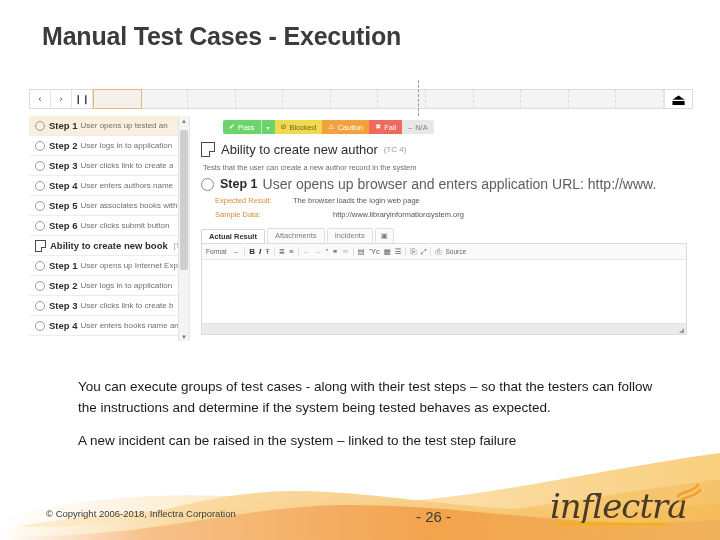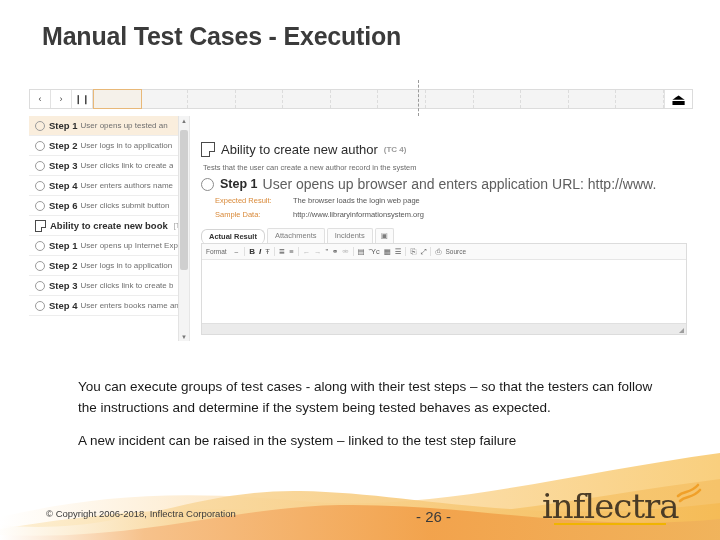--- a/index.html
+++ b/index.html
@@ -242,21 +242,21 @@
     border: 1.6px solid #4a4a4a;
     margin-right: 6px;
     position: relative;
   }
   .tc-icon:after{
     content:"";position:absolute;right:-1px;bottom:-1px;
     width:5px;height:5px;background:#fff;
     border-left:1.6px solid #4a4a4a;border-top:1.6px solid #4a4a4a;
   }
   .tc-title { font-size: 13px; font-weight: normal; color: #2b2b2b; }
-  .tc-id { font-size: 8px; color: #9a9a9a; margin-left: 6px; font-weight: bold; }
+  .tc-id { font-size: 8px; color: #9a9a9a; margin-left: 6px; }
 
   .tc-desc {
     position: absolute;
     left: 10px; top: 47px;
     font-size: 7.5px;
     color: #6a6a6a;
     white-space: nowrap;
     text-align: center;
   }
 
@@ -279,21 +279,21 @@
   .step-txt { font-size: 14px; color: #5e5e5e; }
 
   .kv {
     position: absolute;
     left: 22px;
     display: flex;
     white-space: nowrap;
     font-size: 7.5px;
   }
   .kv-1 { top: 80px; }
-  .kv-2 { top: 94px; }
+  .kv-2 { top: 94px; gap: 40px; }
   .kv-key { color: #d98a3a; width: 78px; flex: 0 0 auto; }
   .kv-val { color: #555555; }
 
   .tabs {
     position: absolute;
     left: 8px; top: 112px;
     right: 6px;
     height: 15px;
     border-bottom: 1px solid #dddddd;
     display: flex;
@@ -310,21 +310,20 @@
     border-radius: 2px 2px 0 0;
     white-space: nowrap;
   }
   .tab.active {
     color: #333333;
     font-weight: bold;
     background: #ffffff;
     border-color: #d4d4d4;
     position: relative;
     top: 1px;
-    border-radius: 6px;
   }
   .tab.icon-tab { padding: 2px 5px 3px 5px; }
 
   .editor {
     position: absolute;
     left: 8px; top: 127px;
     right: 6px; bottom: 6px;
     border: 1px solid #dcdcdc;
     background: #ffffff;
     display: flex;
@@ -400,22 +399,23 @@
     font-size: 15px;
     color: #3a3a3a;
   }
   .logo {
     position: absolute;
     right: 18px; top: 484px;
     width: 160px; height: 46px;
   }
   .logo-text {
     position: absolute;
-    left: 0; top: 2px;
+    left: 8px; top: 2px;
     font-family: "DejaVu Serif", serif;
+    font-style: italic;
     font-size: 34px;
     color: #4a3b26;
     letter-spacing: -1px;
   }
   .logo-underline {
     position: absolute;
     left: 12px; top: 39px;
     width: 112px; height: 2px;
     background: #f0b400;
   }
@@ -474,20 +474,25 @@
         <span class="tr-strong">Step 3</span>
         <span class="tr-desc">User clicks link to create a</span>
       </div>
 
       <div class="tree-row">
         <span class="tr-radio"></span>
         <span class="tr-strong">Step 4</span>
         <span class="tr-desc">User enters authors name</span>
       </div>
 
+      <div class="tree-row">
+        <span class="tr-radio"></span>
+        <span class="tr-strong">Step 5</span>
+        <span class="tr-desc">User associates books with</span>
+      </div>
 
       <div class="tree-row">
         <span class="tr-radio"></span>
         <span class="tr-strong">Step 6</span>
         <span class="tr-desc">User clicks submit button</span>
       </div>
 
       <div class="tree-row">
         <span class="tr-doc"></span>
         <span class="tr-strong">Ability to create new book</span>
@@ -522,20 +527,43 @@
 
     <div class="tree-scroll">
       <div class="ts-arrow up">▲</div>
       <div class="tree-thumb"></div>
       <div class="ts-arrow down">▼</div>
     </div>
   </div>
 
   <div class="detail">
 
+    <div class="status-bar">
+      <div class="st st-pass">
+        <span class="ic">✔</span>
+        <span>Pass</span>
+      </div>
+      <div class="st st-caret">▾</div>
+      <div class="st st-blocked">
+        <span class="ic">⊘</span>
+        <span>Blocked</span>
+      </div>
+      <div class="st st-caution">
+        <span class="ic">⚠</span>
+        <span>Caution</span>
+      </div>
+      <div class="st st-fail">
+        <span class="ic">✖</span>
+        <span>Fail</span>
+      </div>
+      <div class="st st-na">
+        <span class="ic">–</span>
+        <span>N/A</span>
+      </div>
+    </div>
 
     <div class="tc-header">
       <span class="tc-icon"></span>
       <span class="tc-title">Ability to create new author</span>
       <span class="tc-id">(TC 4)</span>
     </div>
 
     <div class="tc-desc">Tests that the user can create a new author record in the system</div>
 
     <div class="step-header">

